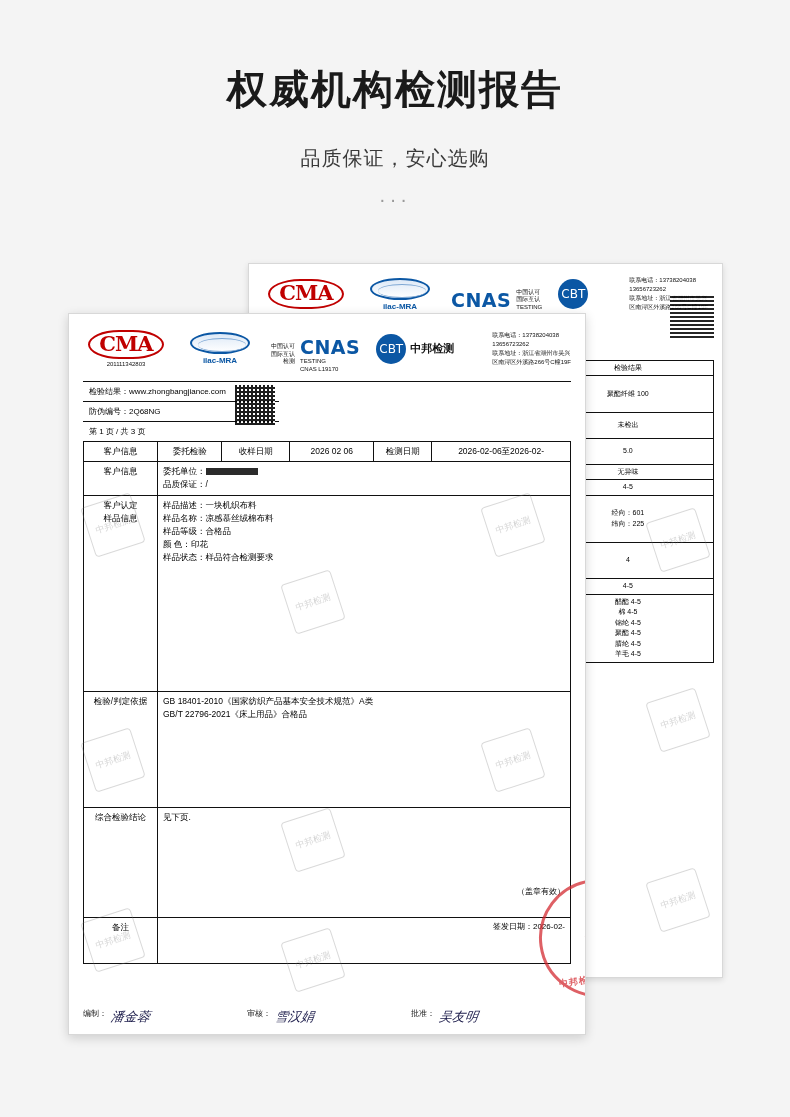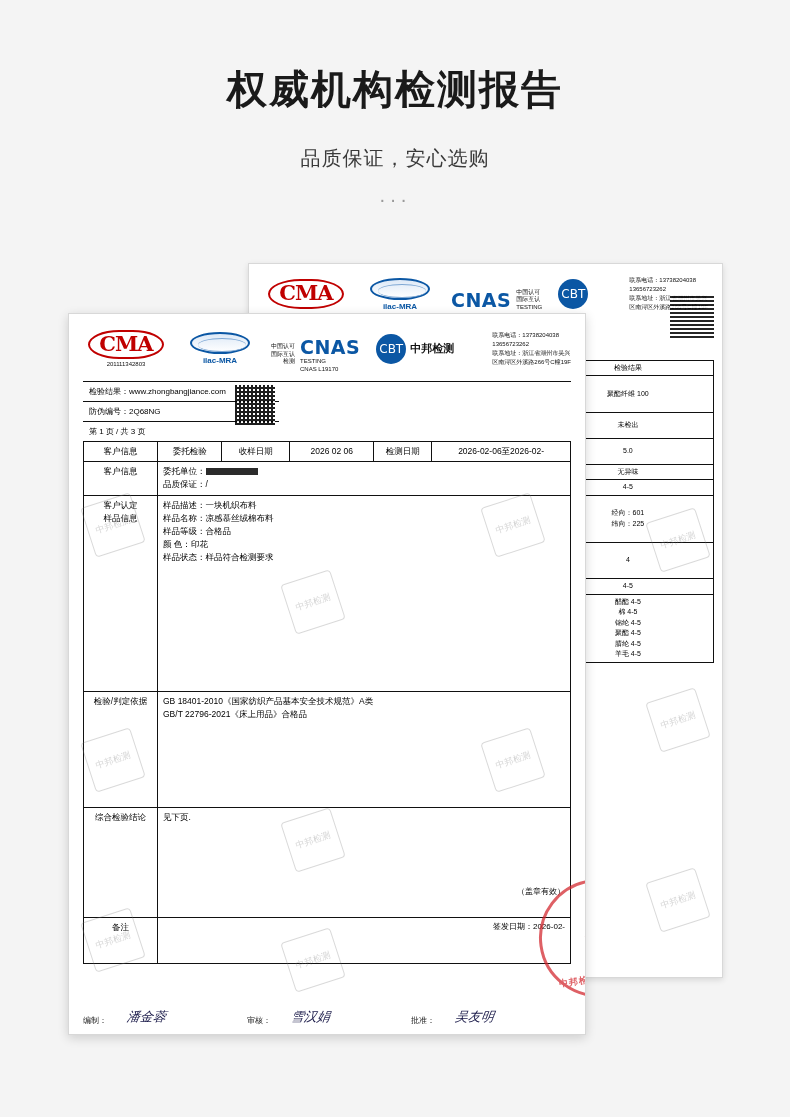--- a/index.html
+++ b/index.html
@@ -217,21 +217,21 @@
     text-align: center;
     transform: rotate(-18deg);
     pointer-events: none;
   }
 
   
   .sign-row {
     position: absolute; left: 14px; right: 14px; bottom: 8px;
     display: flex; font-size: 8px; color: #222; gap: 4px;
   }
-  .sign-cell { flex: 1; display: flex; align-items: flex-end; gap: 20px; }
+  .sign-cell { flex: 1; display: flex; align-items: flex-start; gap: 4px; }
   .hand {
     font-family: "DejaVu Serif", serif;
     font-style: italic;
     font-size: 13px;
     color: #1b1b4a;
     transform: skewX(-8deg);
   }
 
   
   .back-head { padding: 6px 8px 0 10px; }

